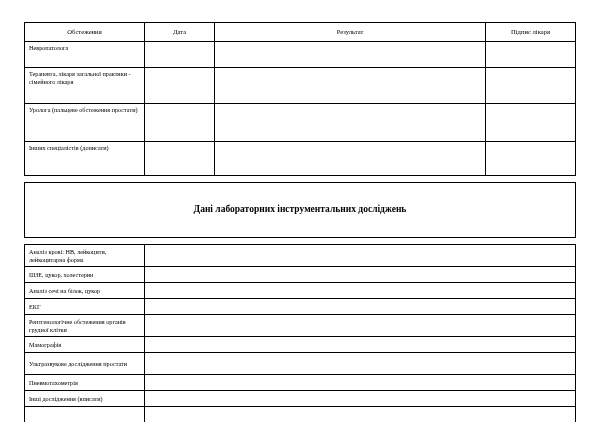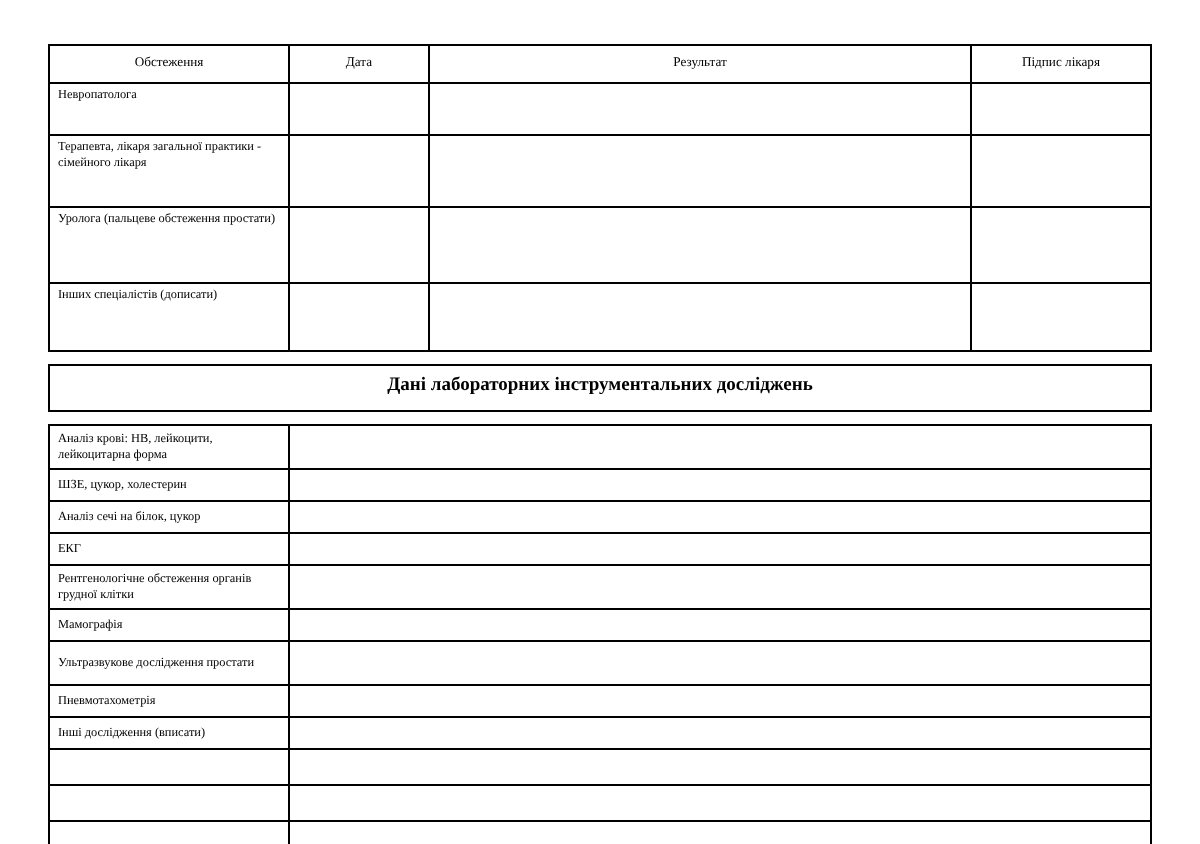--- a/index.html
+++ b/index.html
@@ -62,21 +62,21 @@
   .row-h4 { height: 34px; }
 
   
   .section-title-wrap {
     margin-top: 6px;
   }
   .tbl-title td {
     text-align: center;
     font-weight: bold;
     font-size: 9.5px;
-    padding: 4px 2px;
+    padding: 20px 2px;
     height: 14px;
     vertical-align: middle;
   }
 
   
   .tbl-lab { margin-top: 6px; }
   .tbl-lab td { height: 11px; }
   .tbl-lab td.lab-label {
     width: 120px;
     vertical-align: middle;

